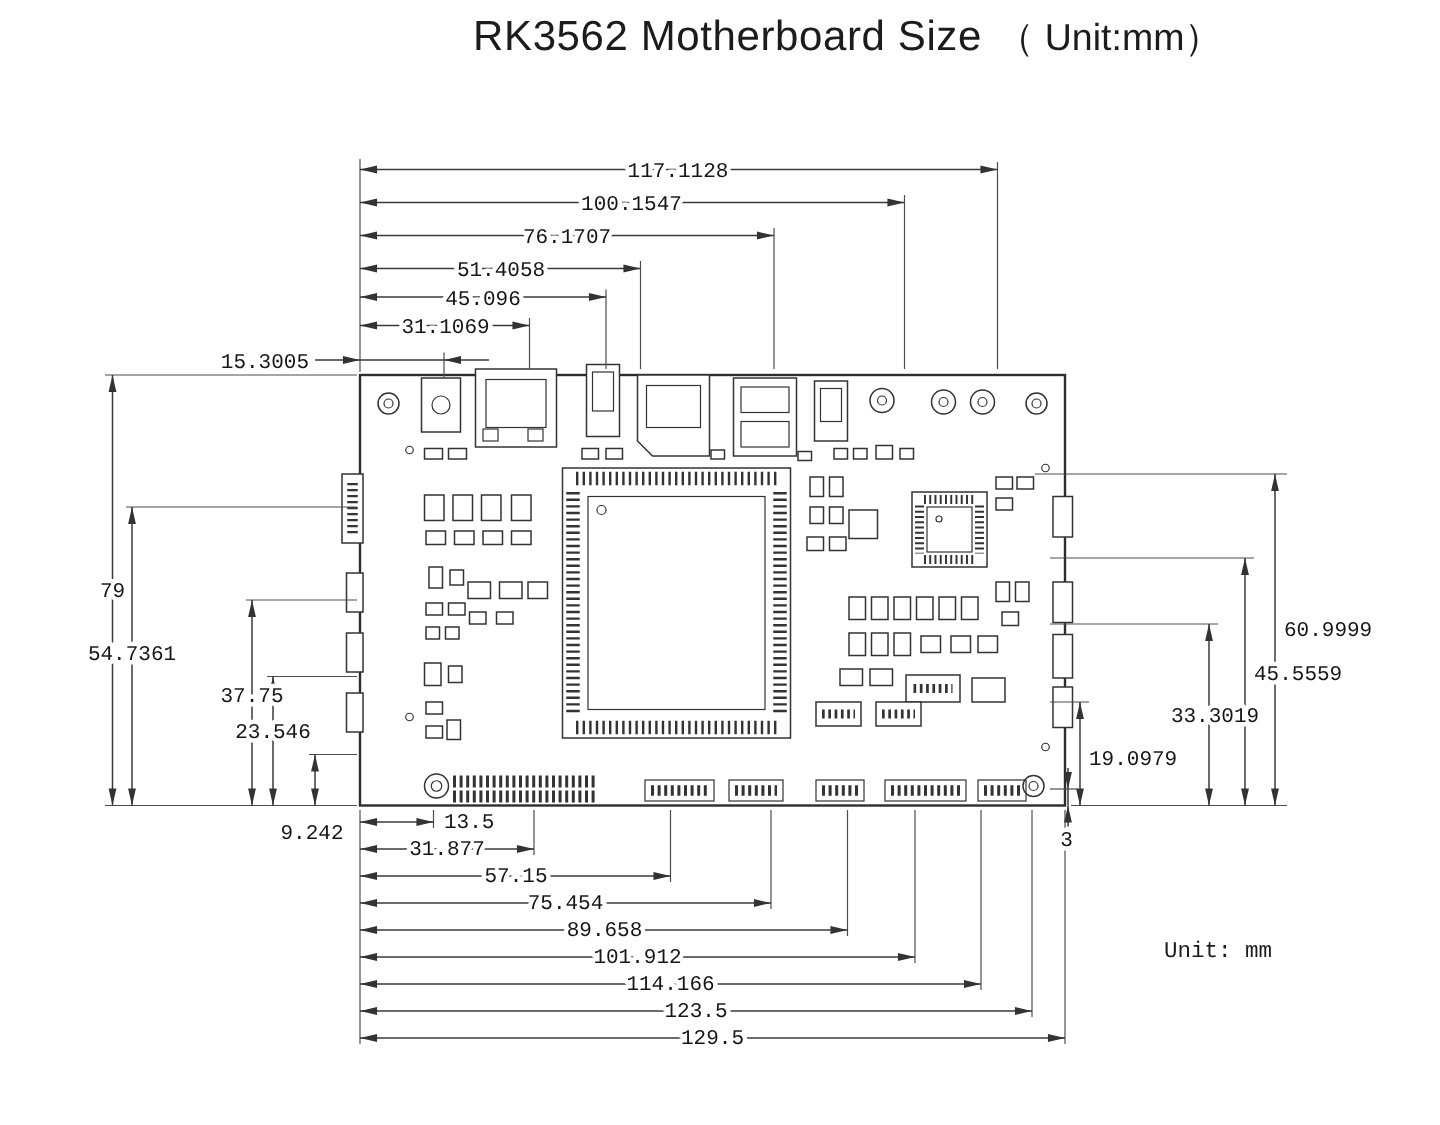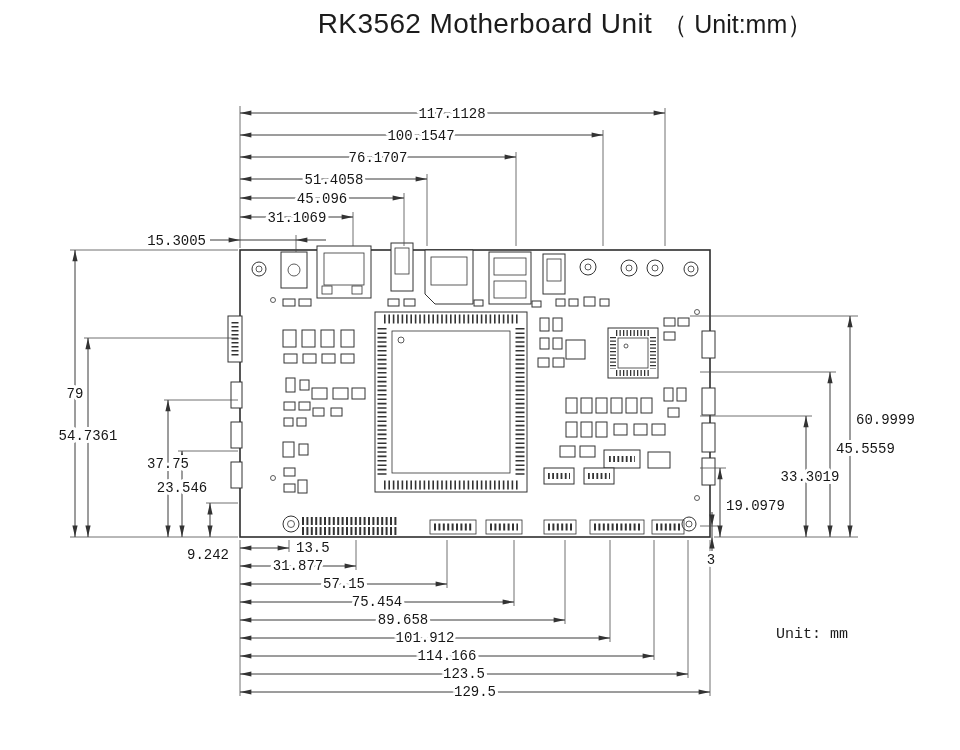--- a/index.html
+++ b/index.html
@@ -19,21 +19,21 @@
   .thin{fill:none;stroke:#333;stroke-width:.8}
   .pins{stroke:#333;fill:none}
   .unit-note{font-family:"Liberation Mono","DejaVu Sans Mono",monospace;font-size:15px;fill:#1c1c1c;text-anchor:middle}
 </style>
 </head>
 <body>
 
 <div class="page">
 
   <div class="title-bar">
-    <span class="title-main">RK3562 Motherboard Unit</span><span class="title-unit">（ Unit:mm）</span>
+    <span class="title-main">RK3562 Motherboard Size</span><span class="title-unit">（ Unit:mm）</span>
   </div>
 
   <svg width="960" height="750" viewBox="0 0 960 750">
     <defs>
       <marker id="arr" viewBox="0 0 12 12" refX="11" refY="6" markerWidth="13" markerHeight="13" markerUnits="userSpaceOnUse" orient="auto-start-reverse">
         <path d="M0.5,3.6 L11,6 L0.5,8.4 Z" fill="#333"></path>
       </marker>
     </defs>
 
     <g>

